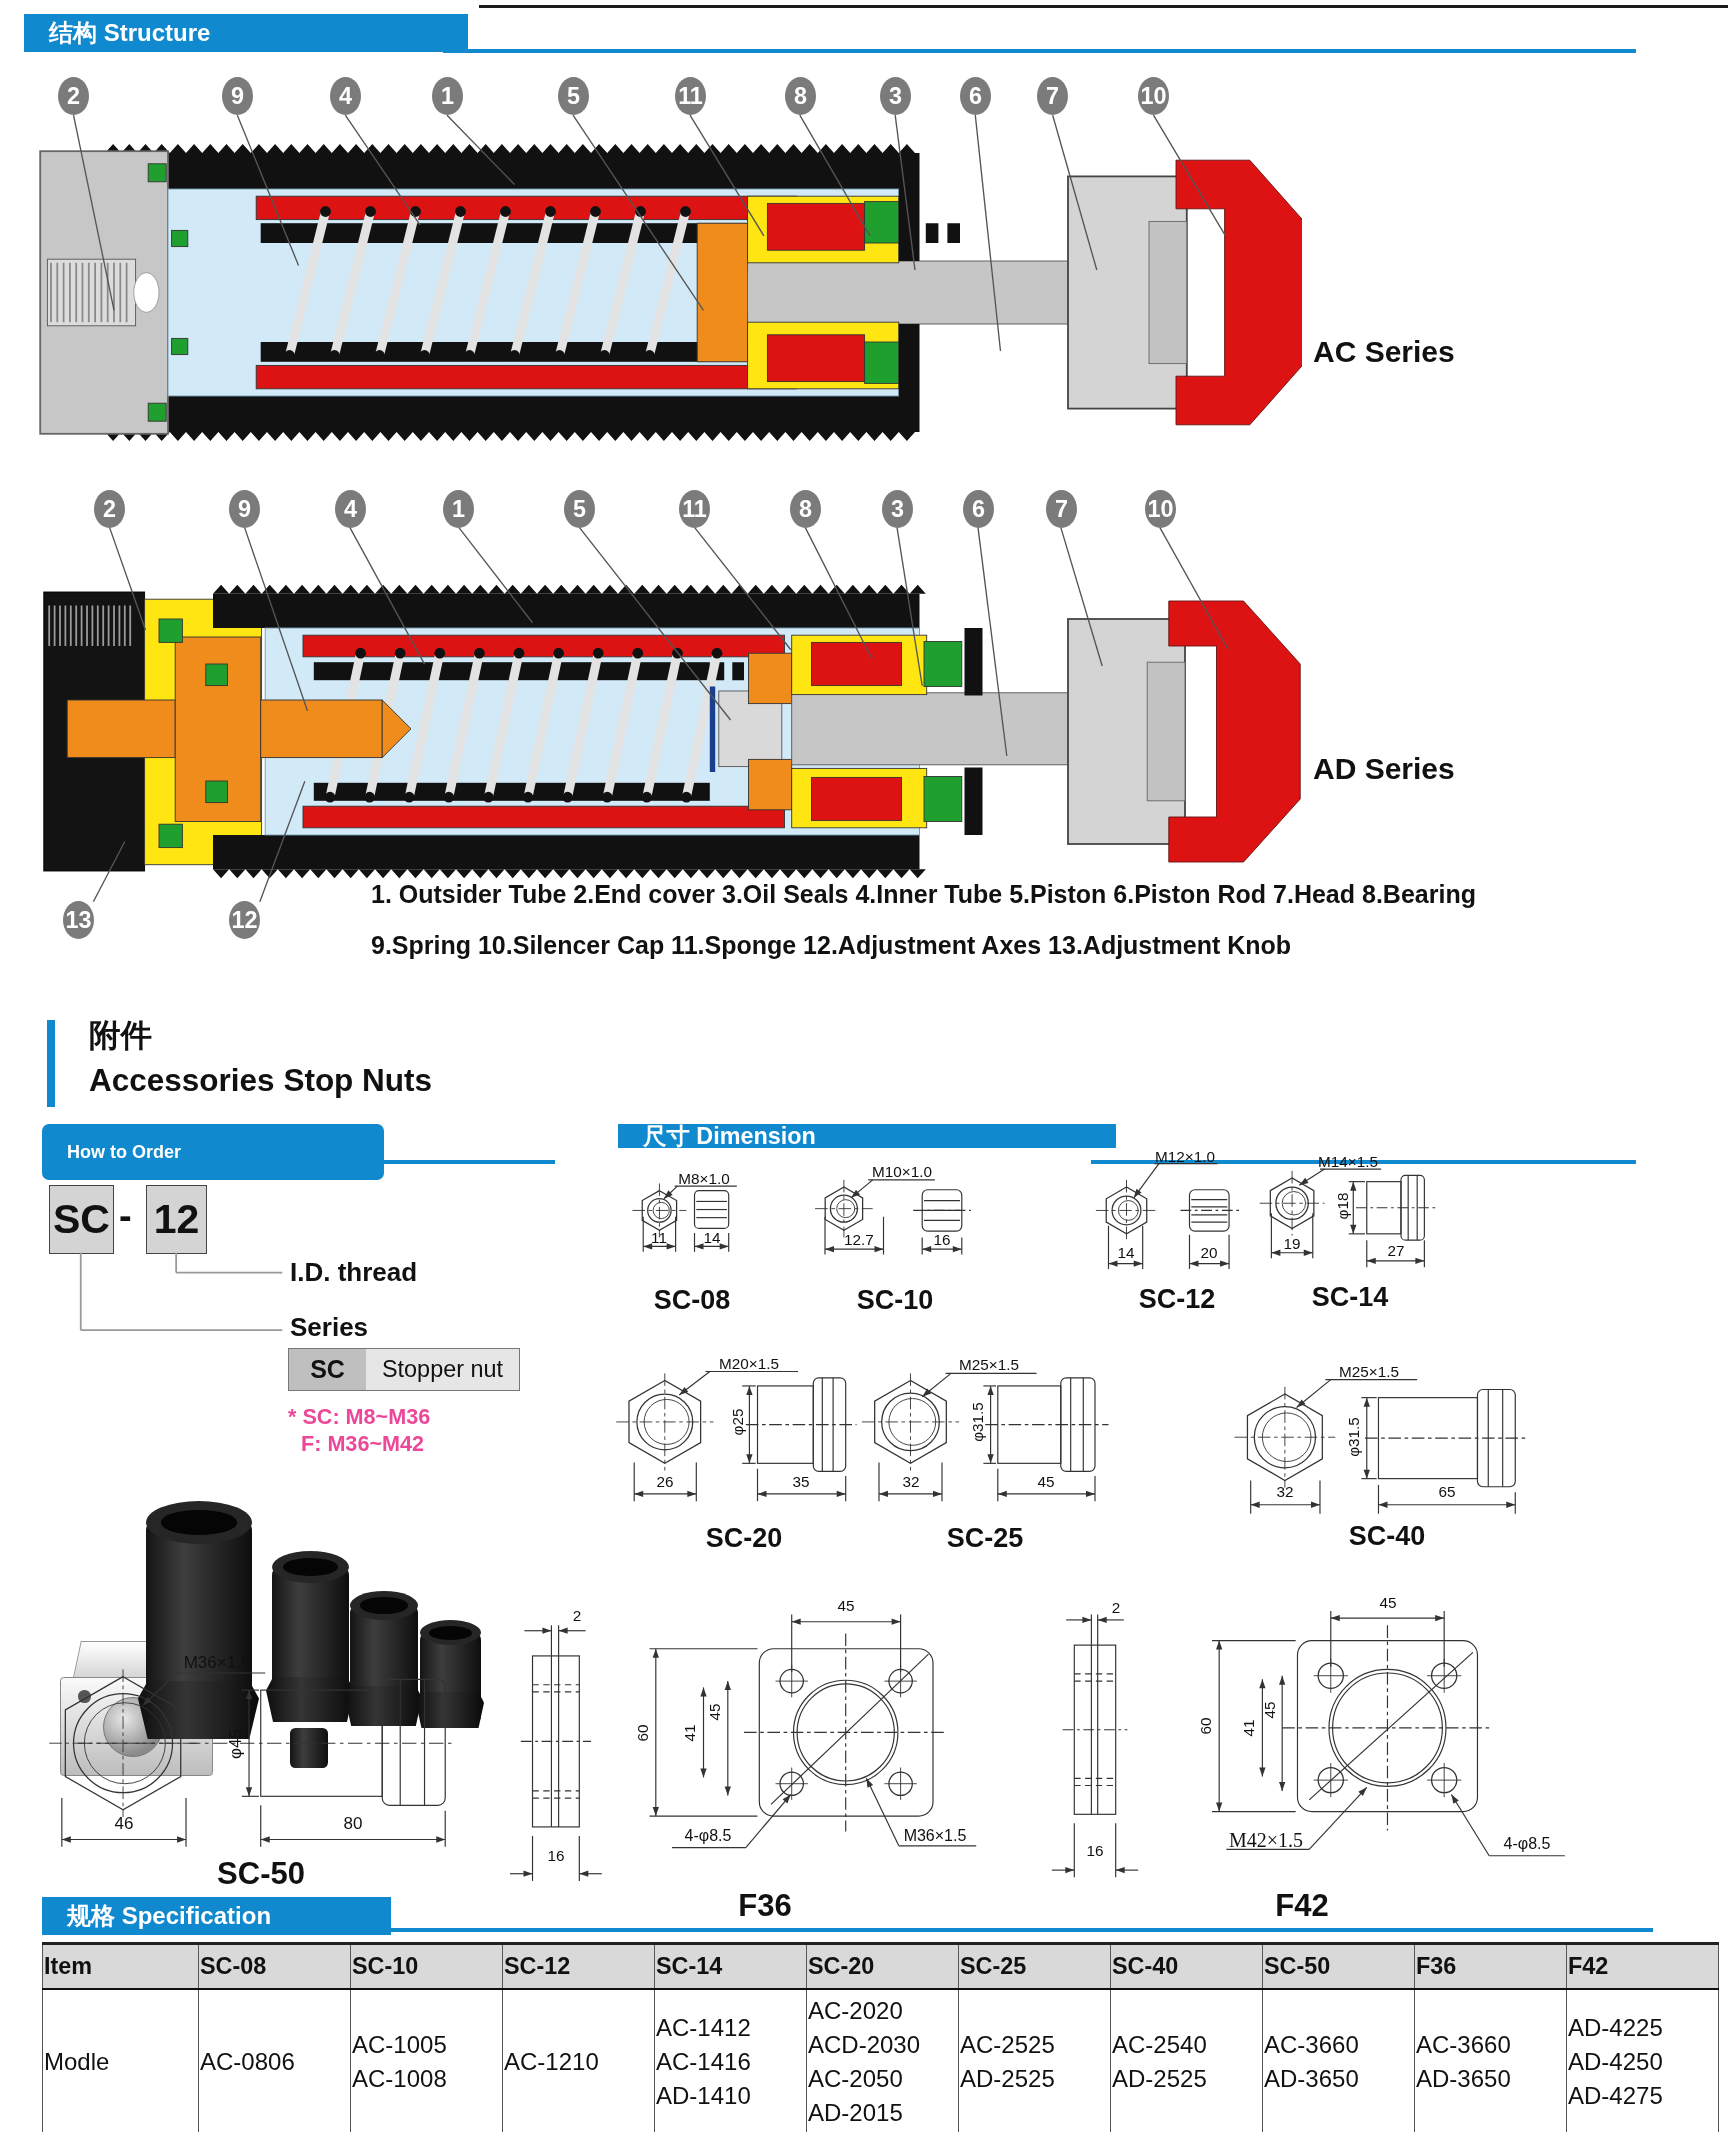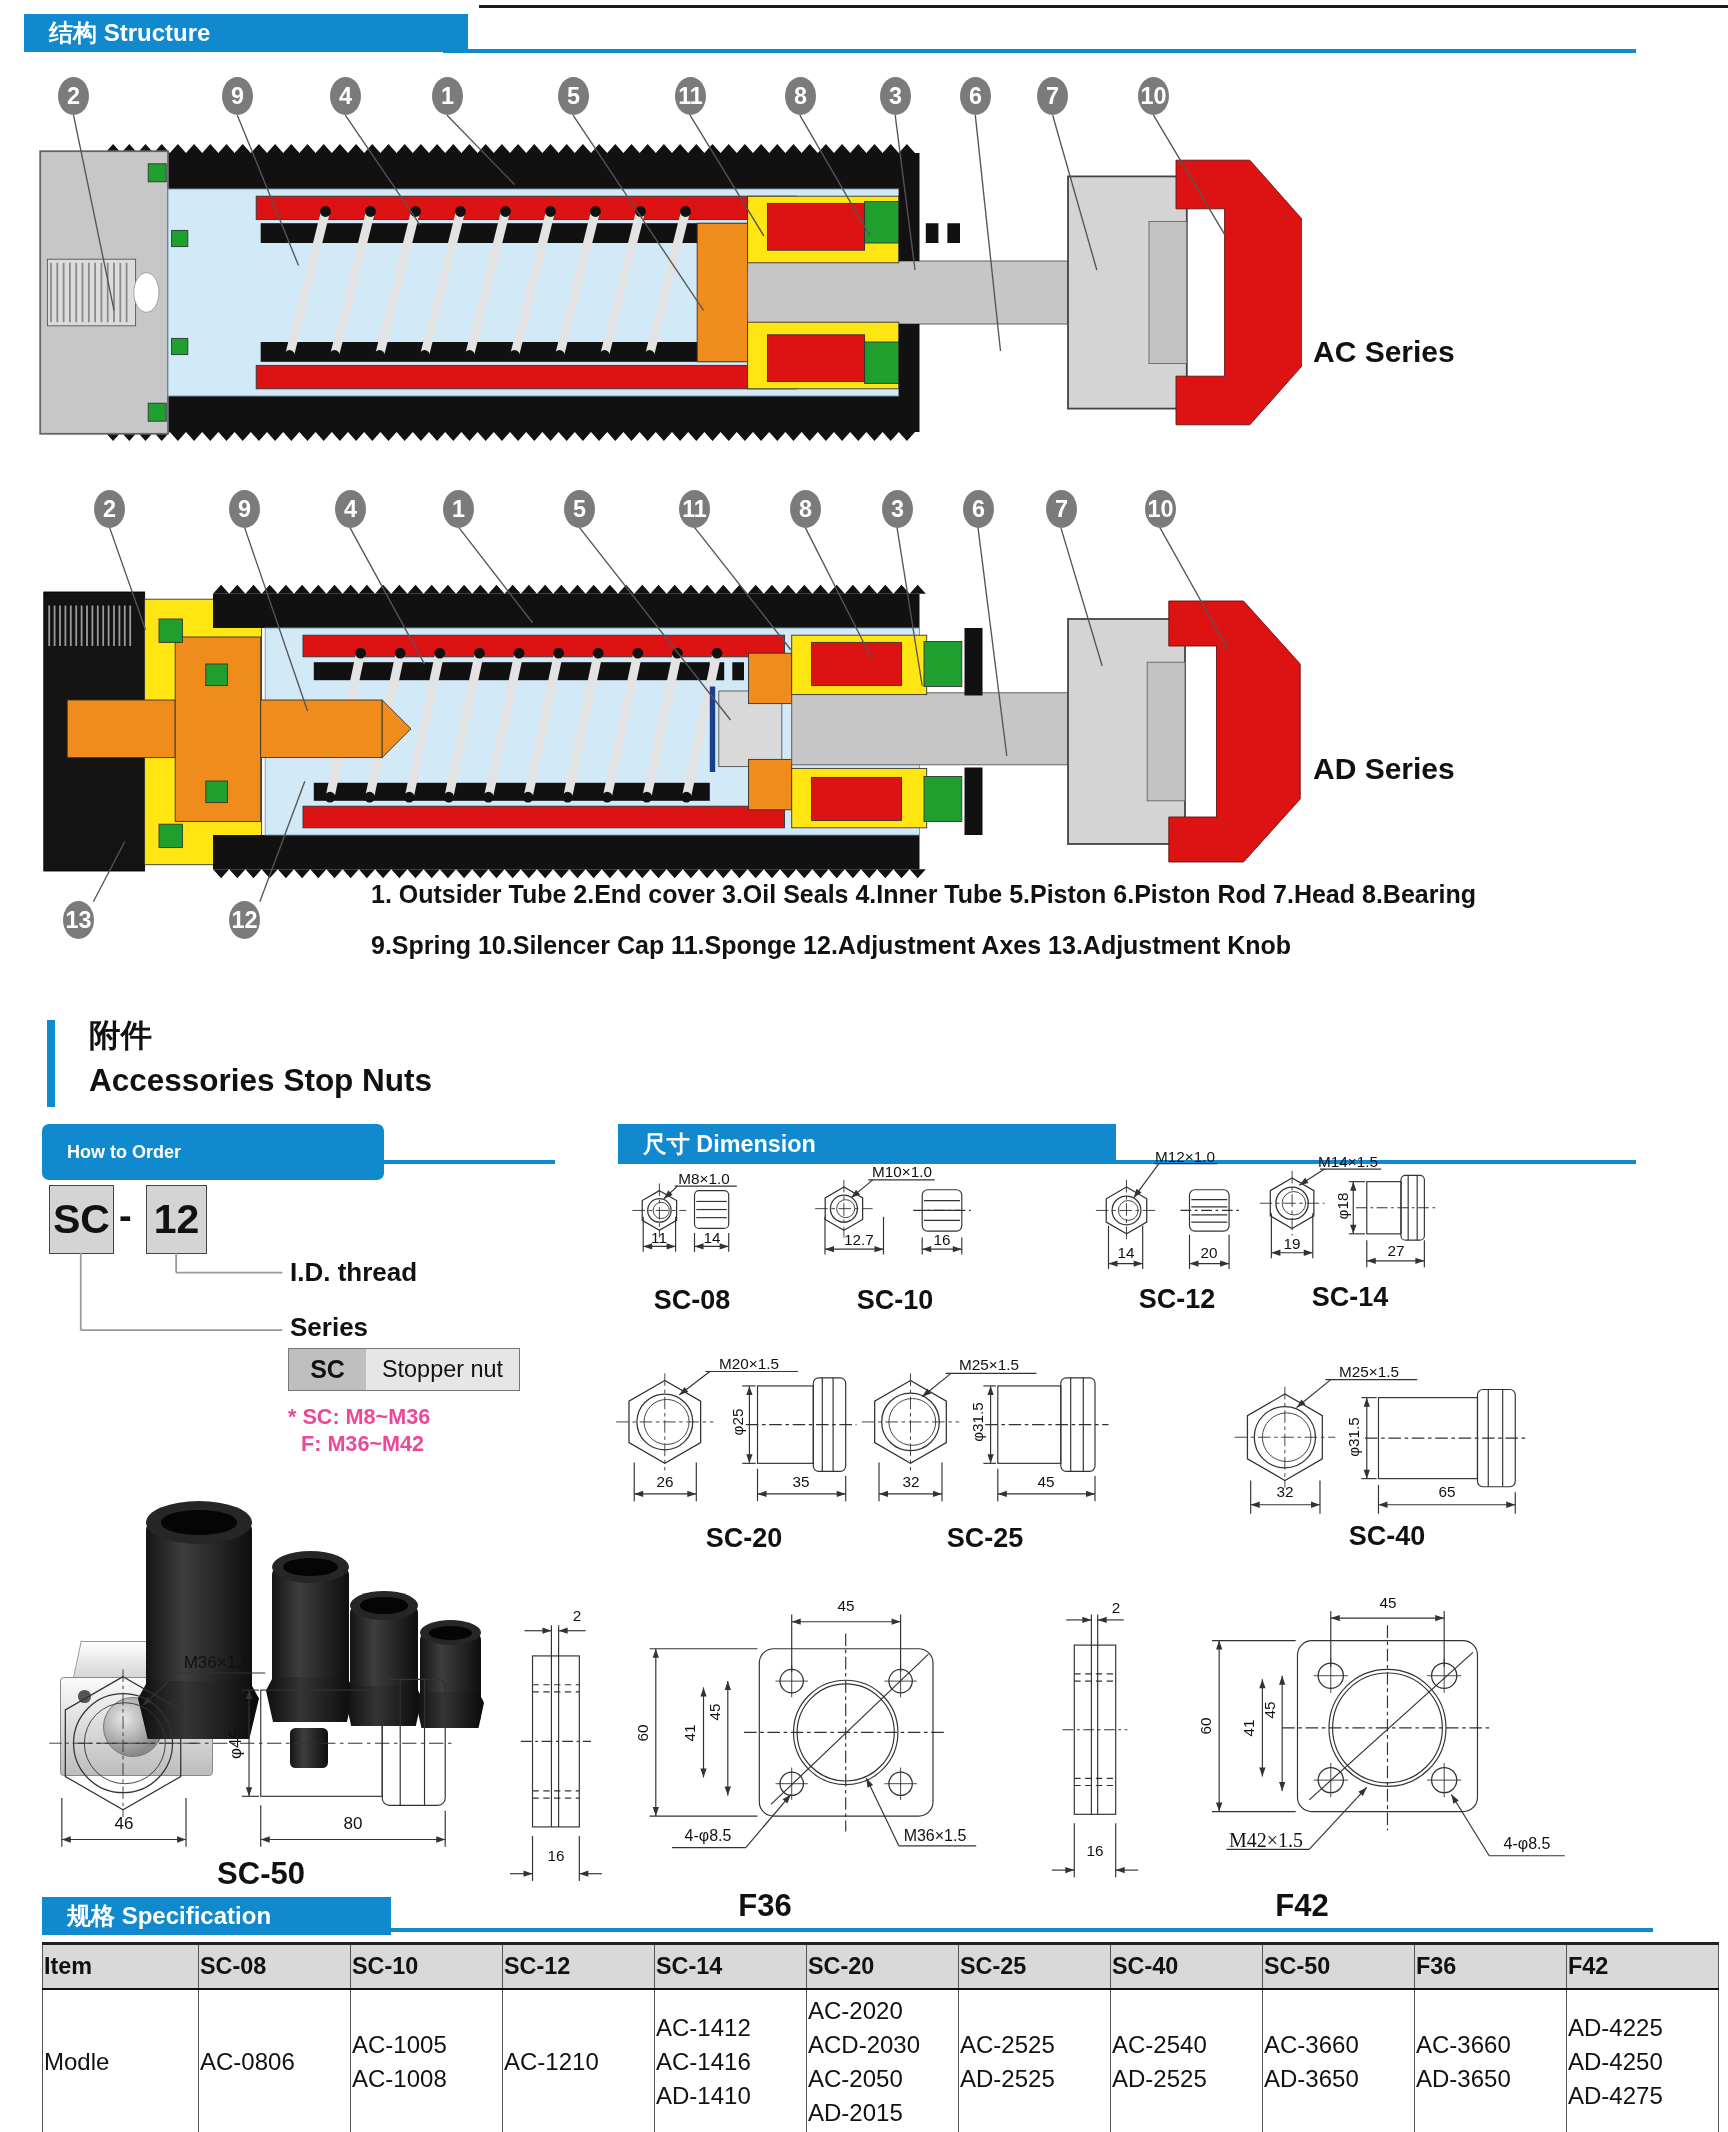--- a/index.html
+++ b/index.html
@@ -279,21 +279,21 @@
       </div>
     <div class="nuthex" style="left:285px;top:221px;width:77px;height:40px;"></div>
     <div class="nutbody" style="left:360px;top:166px;width:61px;height:94px;"></div>
     <div class="nutopen" style="left:360px;top:155px;width:61px;height:25px;">
         <i></i>
       </div>
     <div class="nuthex" style="left:356px;top:227px;width:68px;height:36px;"></div>
     <div class="nutbody" style="left:230px;top:263px;width:38px;height:40px;border-radius:5.4px;"></div>
   </div>
 
-  <div class="bar" style="left:594px;top:1124px;width:473px;height:40px;font-size:23.4px;">
+  <div class="bar" style="left:594px;top:1124px;width:473px;height:24px;font-size:23.4px;">
     <span>尺寸 Dimension</span>
   </div>
   <div class="rule" style="left:1067px;top:1160px;width:545px;height:3.6px;"></div>
 
   <svg id="overlay" style="left:0;top:0;pointer-events:none;" width="1728" height="2132" viewBox="0 0 1920 2369">
     <g stroke="#555" stroke-width="1.5">
       <line x1="55" y1="128" x2="100" y2="345"></line>
         <line x1="237" y1="128" x2="305" y2="295"></line>
       <line x1="357" y1="128" x2="440" y2="250"></line>
         <line x1="470" y1="128" x2="545" y2="205"></line>

